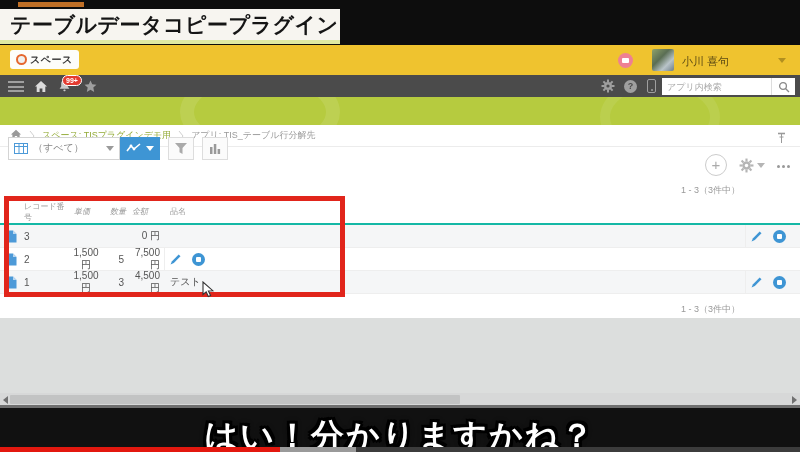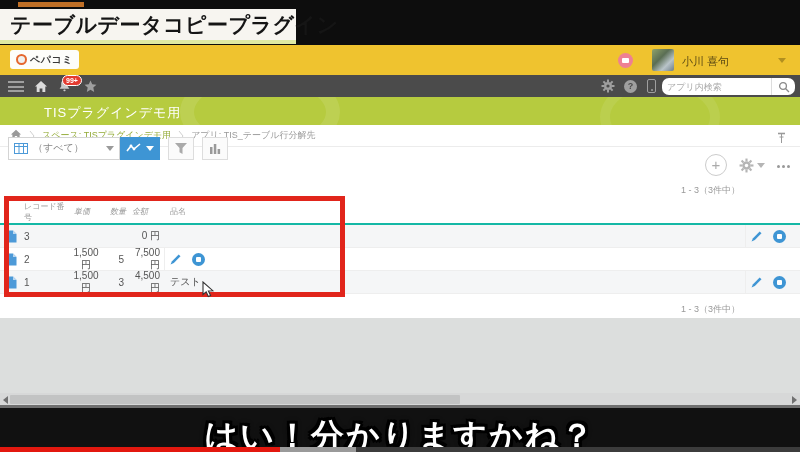--- a/index.html
+++ b/index.html
@@ -2,21 +2,21 @@
 <html><head>
 <meta charset="utf-8">
 <style>
   * { margin:0; padding:0; box-sizing:border-box; }
   body { background:#222; font-family:"Liberation Sans","DejaVu Sans",sans-serif; }
   .stage { position:relative; width:800px; height:452px; overflow:hidden; background:#0d0d0d; }
 
   
   .top-band { position:absolute; left:0; top:0; width:800px; height:45px; background:#0d0d0d; }
   .accent-bar { position:absolute; left:18px; top:2px; width:66px; height:5px; background:#bf6f26; }
-  .title-card { position:absolute; left:0; top:9px; width:296px; height:35px; background:#f7f5f0;
+  .title-card { position:absolute; left:0; top:9px; width:340px; height:35px; background:#f7f5f0;
                 border-bottom:4px solid #dfe9a4; display:flex; align-items:center; padding:0 10px; }
   .title-card span { font-size:21px; font-weight:bold; color:#151515; letter-spacing:0.5px; white-space:nowrap; }
 
   
   .kheader { position:absolute; left:0; top:45px; width:800px; height:30px; background:#efc32f; }
   .logo { position:absolute; left:10px; top:5px; height:19px; background:#fdfdfa; border-radius:3px;
           display:flex; align-items:center; padding:0 6px; gap:3px; }
   .logo-mark { width:11px; height:11px; border-radius:50%; background:#f0f0ee; border:2px solid #e5672e; position:relative; }
   .logo-text { font-size:10px; font-weight:bold; color:#3a3a3a; letter-spacing:0.5px; }
   .notif { position:absolute; left:618px; top:8px; width:15px; height:15px; border-radius:50%; background:#ee8093; }
@@ -31,21 +31,21 @@
   .gnav { position:absolute; left:0; top:75px; width:800px; height:22px; background:#4b4b4b; }
   .burger { position:absolute; left:8px; top:6px; width:16px; height:11px; display:flex; flex-direction:column; justify-content:space-between; }
   .burger i { display:block; height:2px; background:#9f9f9f; }
   .gicon { position:absolute; top:4px; }
   .badge { position:absolute; left:62px; top:0px; background:#e33b30; color:#fff; font-size:7px; font-weight:bold;
            border-radius:6px; padding:1px 3px; line-height:1; border:1px solid #fff; }
   .helpc { position:absolute; left:624px; top:5px; width:13px; height:13px; border-radius:50%; background:#9f9f9f;
            color:#4b4b4b; font-size:9px; font-weight:bold; text-align:center; line-height:13px; }
   .mobile { position:absolute; left:647px; top:4px; width:9px; height:14px; border:1px solid #9f9f9f; border-radius:2px; }
   .mobile::after { content:""; position:absolute; left:2.5px; bottom:1px; width:2px; height:2px; background:#9f9f9f; border-radius:50%; }
-  .searchbox { position:absolute; left:662px; top:3px; width:133px; height:17px; background:#fff; display:flex; align-items:center;border-radius:7px; }
+  .searchbox { position:absolute; left:662px; top:3px; width:133px; height:17px; background:#fff; display:flex; align-items:center; }
   .searchbox input { flex:1; border:0; outline:none; font-size:9px; padding:0 5px; color:#333; width:100px; font-family:inherit; background:transparent; }
   .searchbox input::placeholder { color:#aaa; }
   .searchbtn { width:24px; height:17px; border-left:1px solid #ddd; display:flex; align-items:center; justify-content:center; }
 
   
   .space-banner { position:absolute; left:0; top:97px; width:800px; height:28px; background:#b6cb3f; overflow:hidden; }
   .space-banner .swirl1 { position:absolute; left:180px; top:-30px; width:160px; height:90px; border:14px solid rgba(255,255,255,0.10); border-radius:50%; }
   .space-banner .swirl2 { position:absolute; left:600px; top:-20px; width:120px; height:80px; border:10px solid rgba(255,255,255,0.08); border-radius:50%; }
   .space-title { position:absolute; left:44px; top:7px; font-size:13px; color:#fff; letter-spacing:1px; }
 
@@ -127,21 +127,21 @@
   <div class="top-band">
     <div class="accent-bar"></div>
     <div class="title-card">
       <span>テーブルデータコピープラグイン</span>
     </div>
   </div>
 
   <div class="kheader">
     <div class="logo">
       <span class="logo-mark"></span>
-      <span class="logo-text">ペパコミ</span>
+      <span class="logo-text">スペース</span>
     </div>
     <div class="notif"></div>
     <div class="avatar"></div>
     <span class="uname">小川 喜句</span>
     <span class="chev uchev"></span>
   </div>
 
   <div class="gnav">
     <div class="burger">
         <i></i>
@@ -190,21 +190,20 @@
             <circle cx="5" cy="5" r="3.4" stroke="#8a8a8a" stroke-width="1.3" fill="none"></circle>
             <line x1="7.7" y1="7.7" x2="11" y2="11" stroke="#8a8a8a" stroke-width="1.3"></line>
           </svg>
       </span>
     </div>
   </div>
 
   <div class="space-banner">
     <div class="swirl1"></div>
     <div class="swirl2"></div>
-    <div class="space-title">TISプラグインデモ用</div>
   </div>
 
   <div class="content"></div>
 
   <div class="breadcrumb">
     <span>
       <svg width="12" height="11" viewBox="0 0 14 13">
           <path d="M7 1 L13 6.5 H11.3 V12 H8.4 V8.4 H5.6 V12 H2.7 V6.5 H1 Z" fill="#9a9a9a"></path>
         </svg>
     </span>

